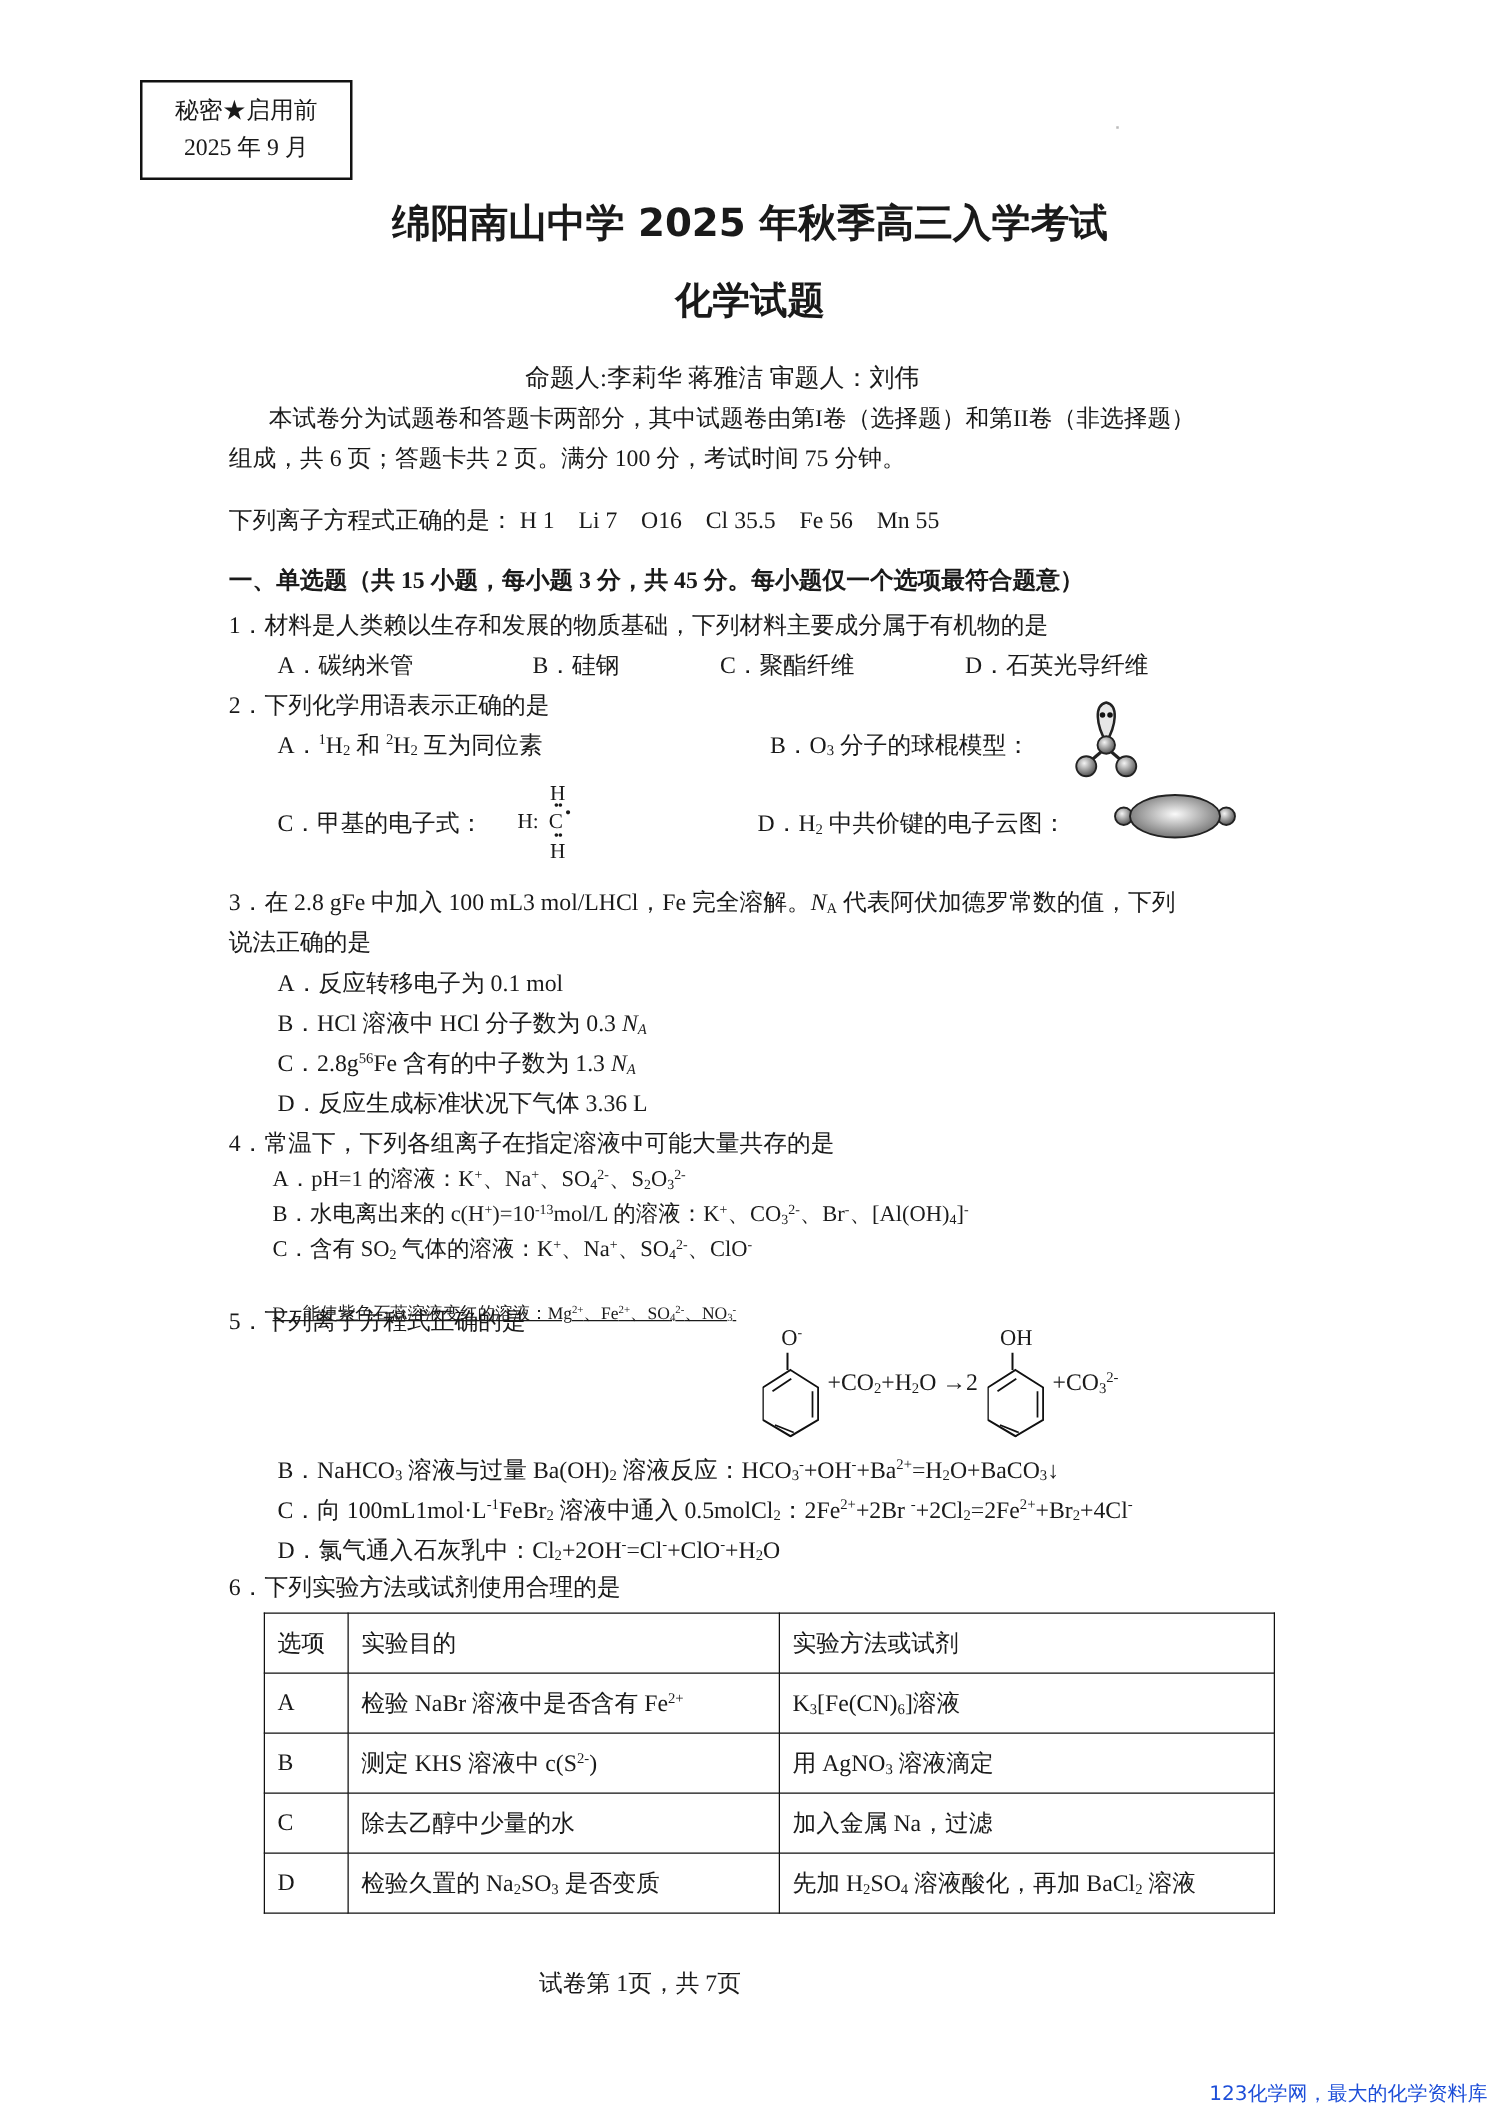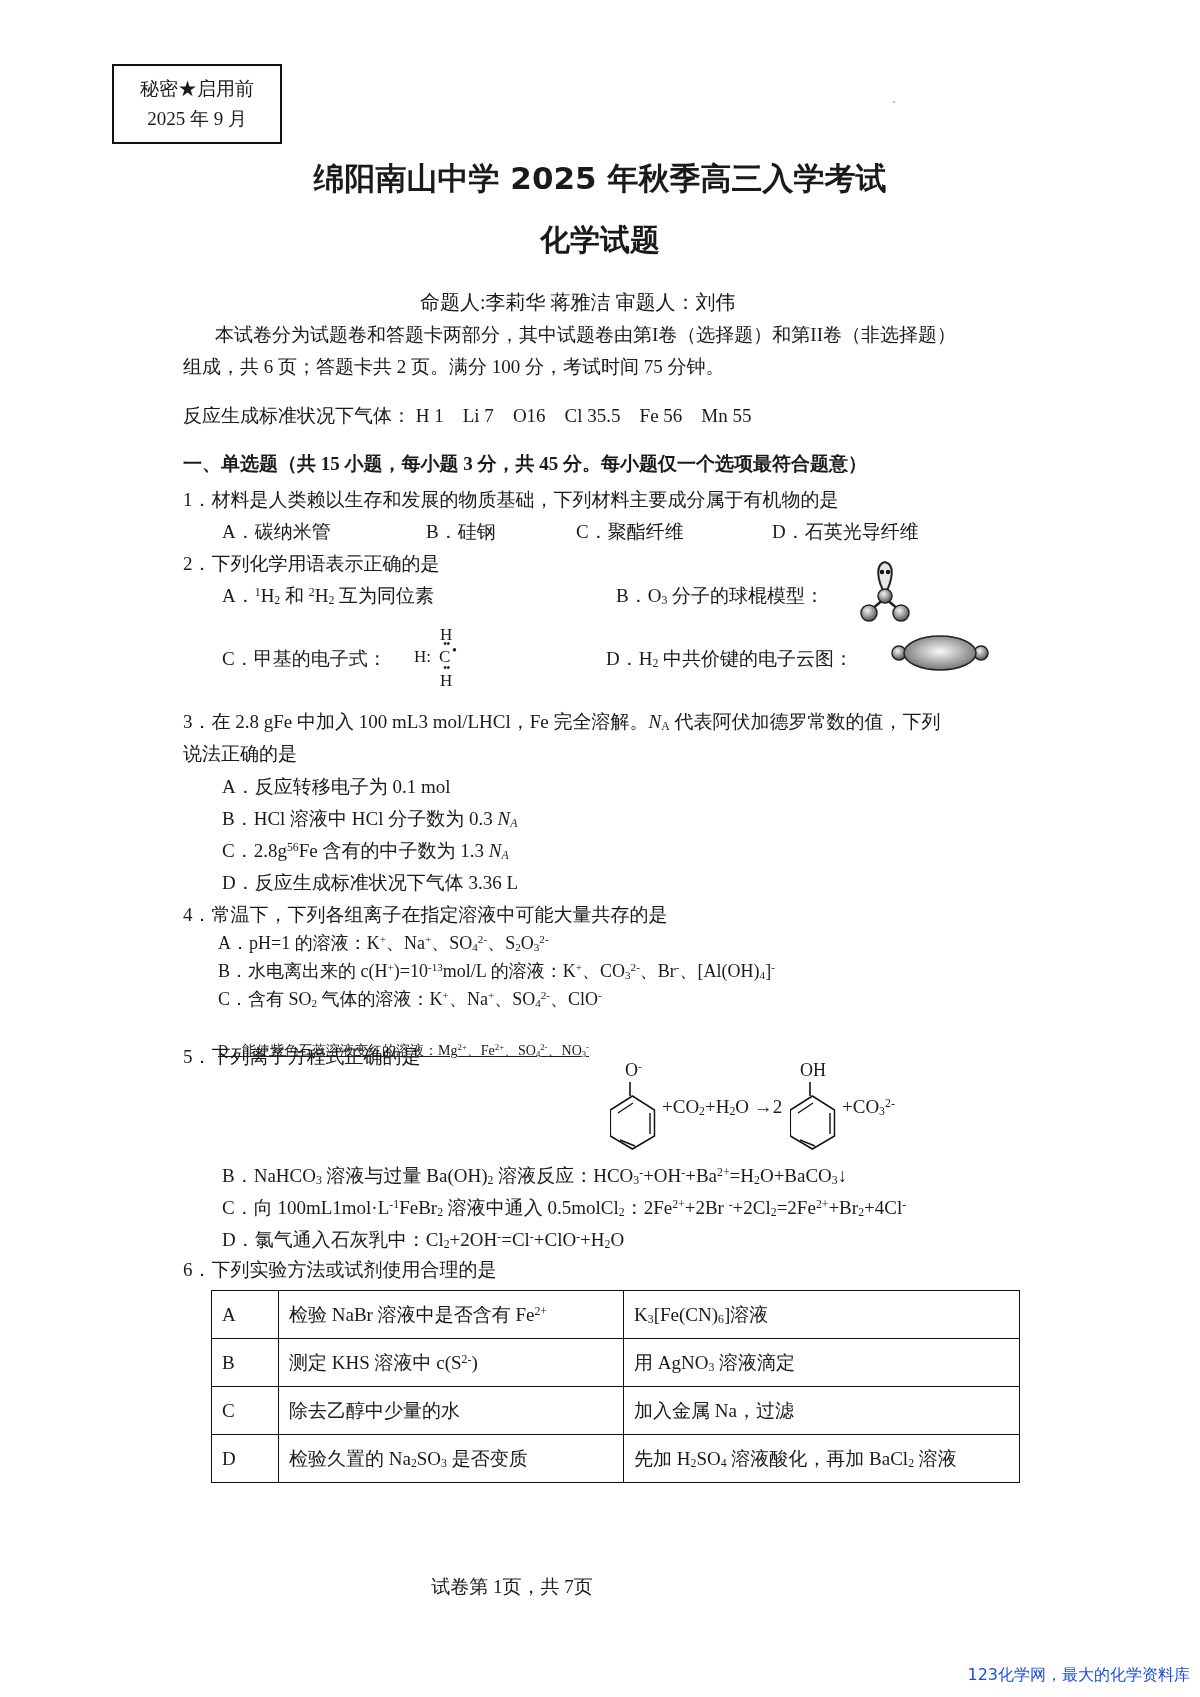--- a/index.html
+++ b/index.html
@@ -49,21 +49,21 @@
 </div>
 
 <div id="exam-title" class="abs">绵阳南山中学 2025 年秋季高三入学考试</div>
 <div id="subject-title" class="abs">化学试题</div>
 <div id="authors" class="abs">命题人:李莉华  蒋雅洁  审题人：刘伟</div>
 
 <div class="abs para" style="left:215px; top:322px;">本试卷分为试题卷和答题卡两部分，其中试题卷由第I卷（选择题）和第II卷（非选择题）</div>
 <div class="abs para" style="top:354px;">组成，共 6 页；答题卡共 2 页。满分 100 分，考试时间 75 分钟。</div>
 
 <div class="abs para" style="top:403px;">
-  <span>反应生成标准状况下气体：</span>
+  <span>下列离子方程式正确的是：</span>
   <span>H 1</span>&nbsp;&nbsp;&nbsp;
   <span>Li 7</span>&nbsp;&nbsp;&nbsp;
   <span>O16</span>&nbsp;&nbsp;&nbsp;
   <span>Cl 35.5</span>&nbsp;&nbsp;&nbsp;
   <span>Fe 56</span>&nbsp;&nbsp;&nbsp;
   <span>Mn 55</span>
 </div>
 
 <div class="abs para heading" style="top:451px;">一、单选题（共 15 小题，每小题 3 分，共 45 分。每小题仅一个选项最符合题意）</div>
 
@@ -148,20 +148,25 @@
   </svg>
   <span class="abs html-bind" style="left:620px; top:30px;">+CO<sub>3</sub><sup>2-</sup></span>
 </div>
 <div class="abs html-bind" style="left:222px; top:1163px;">B．NaHCO<sub>3</sub> 溶液与过量 Ba(OH)<sub>2</sub> 溶液反应：HCO<sub>3</sub><sup>-</sup>+OH<sup>-</sup>+Ba<sup>2+</sup>=H<sub>2</sub>O+BaCO<sub>3</sub>↓</div>
 <div class="abs html-bind" style="left:222px; top:1195px;">C．向 100mL1mol·L<sup>-1</sup>FeBr<sub>2</sub> 溶液中通入 0.5molCl<sub>2</sub>：2Fe<sup>2+</sup>+2Br <sup>-</sup>+2Cl<sub>2</sub>=2Fe<sup>2+</sup>+Br<sub>2</sub>+4Cl<sup>-</sup></div>
 <div class="abs html-bind" style="left:222px; top:1227px;">D．氯气通入石灰乳中：Cl<sub>2</sub>+2OH<sup>-</sup>=Cl<sup>-</sup>+ClO<sup>-</sup>+H<sub>2</sub>O</div>
 
 <div class="abs q" style="top:1257px;">6．下列实验方法或试剂使用合理的是</div>
 <table id="q6-table">
   <tbody>
+      <tr>
+    <td class="c1">选项</td>
+    <td class="c2">实验目的</td>
+    <td>实验方法或试剂</td>
+  </tr>
   <tr>
     <td class="c1">A</td>
     <td class="c2 html-bind">检验 NaBr 溶液中是否含有 Fe<sup>2+</sup></td>
     <td class="html-bind">K<sub>3</sub>[Fe(CN)<sub>6</sub>]溶液</td>
   </tr>
   <tr>
     <td class="c1">B</td>
     <td class="c2 html-bind">测定 KHS 溶液中 c(S<sup>2-</sup>)</td>
     <td class="html-bind">用 AgNO<sub>3</sub> 溶液滴定</td>
   </tr>

